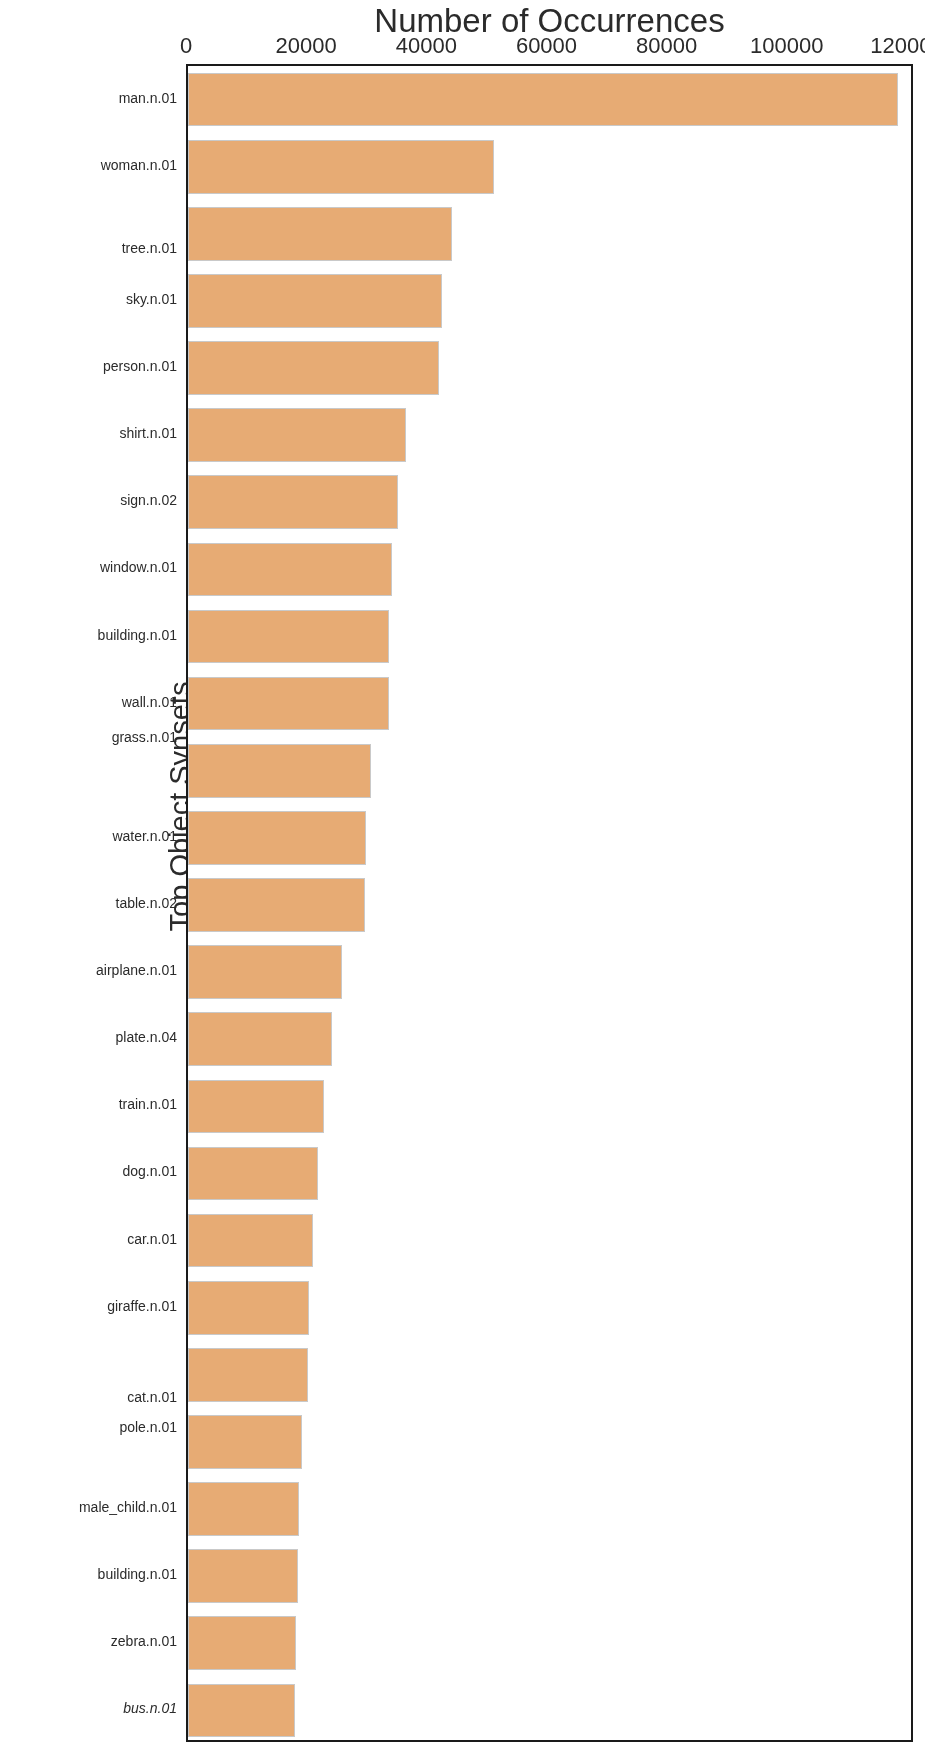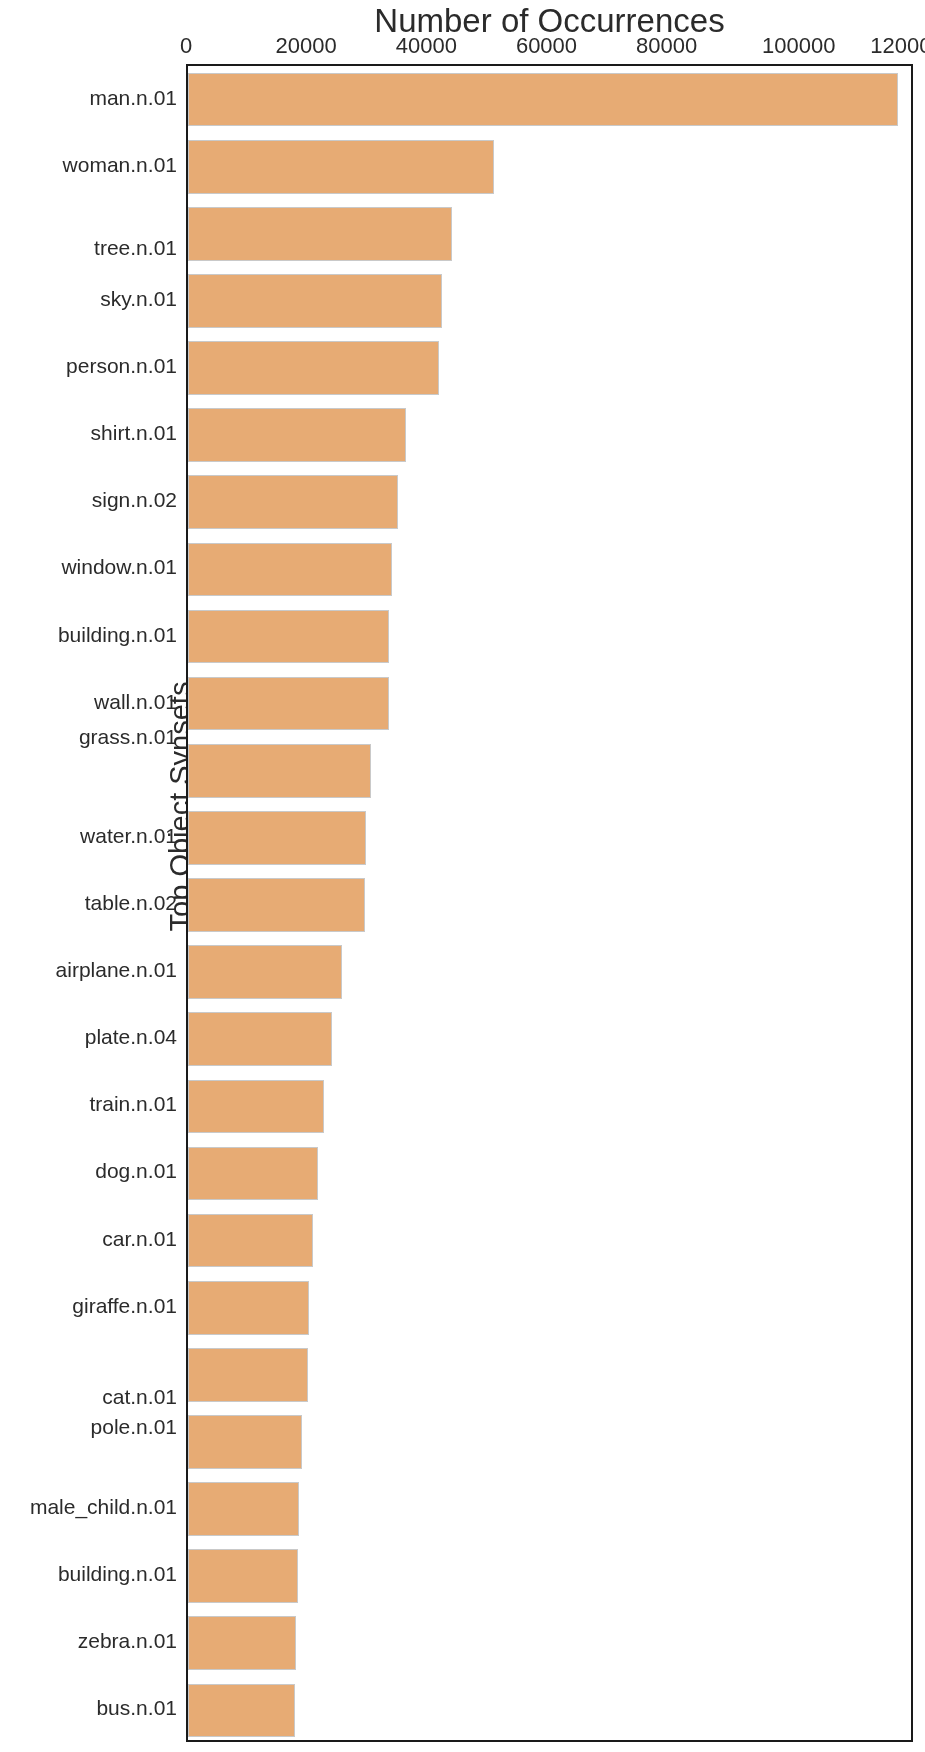--- a/index.html
+++ b/index.html
@@ -29,21 +29,21 @@
   
   #ylabel{
     position:absolute;left:-30px;top:790px;width:420px;
     font-size:29px;color:#2b2b2b;text-align:center;
     transform:rotate(-90deg);transform-origin:50% 50%;white-space:nowrap;
   }
 
   
   #yticklabels{position:absolute;left:0;top:64px;width:182px;height:1678px;}
   #yticklabels .ytick{
-    position:absolute;right:5px;font-size:21px;color:#2b2b2b;
+    position:absolute;right:5px;font-size:14px;color:#2b2b2b;
     white-space:nowrap;transform:translateY(-50%);text-align:right;
   }
 
   
   .bar{
     position:absolute;left:0;
     background:#e7ab74;
     border:1px solid #c9c9c9;
     box-sizing:border-box;
   }
@@ -54,21 +54,21 @@
 <div id="root">
 
   <div id="chart-title">Number of Occurrences</div>
 
   <div id="xticklabels">
       <div class="xtick" style="left: 186px;">0</div>
       <div class="xtick" style="left: 306.165px;">20000</div>
       <div class="xtick" style="left: 426.331px;">40000</div>
       <div class="xtick" style="left: 546.496px;">60000</div>
       <div class="xtick" style="left: 666.661px;">80000</div>
-      <div class="xtick" style="left: 786.826px; margin-left: 12px;">100000</div>
+      <div class="xtick" style="left: 786.826px;">100000</div>
       <div class="xtick" style="left: 906.992px;">120000</div>
     </div>
 
   <div id="ylabel">Top Object Synsets</div>
 
   <div id="yticklabels">
       <div class="ytick" style="top: 33.56px;">man.n.01</div>
       <div class="ytick" style="top: 100.68px;">woman.n.01</div>
       <div class="ytick" style="top: 184px;">tree.n.01</div>
       <div class="ytick" style="top: 234.92px;">sky.n.01</div>
@@ -85,21 +85,21 @@
       <div class="ytick" style="top: 973.24px;">plate.n.04</div>
       <div class="ytick" style="top: 1040.36px;">train.n.01</div>
       <div class="ytick" style="top: 1107.48px;">dog.n.01</div>
       <div class="ytick" style="top: 1174.6px;">car.n.01</div>
       <div class="ytick" style="top: 1241.72px;">giraffe.n.01</div>
       <div class="ytick" style="top: 1308.84px; margin-top: 24px;">cat.n.01</div>
       <div class="ytick" style="top: 1363px;">pole.n.01</div>
       <div class="ytick" style="top: 1443.08px;">male_child.n.01</div>
       <div class="ytick" style="top: 1510.2px;">building.n.01</div>
       <div class="ytick" style="top: 1577.32px;">zebra.n.01</div>
-      <div class="ytick" style="top: 1644.44px;">bus.n.01</div>
+      <div class="ytick" style="top: 1644.44px; font-style: italic;">bus.n.01</div>
     </div>
 
   <div id="plot-frame">
     <div id="plot-inner">
         <div class="bar" title="man.n.01: 118200" style="top: 6.712px; height: 53.696px; width: 710.177px; background: rgb(231, 171, 116); border-color: rgb(201, 201, 201);"></div>
         <div class="bar" title="woman.n.01: 51000" style="top: 73.832px; height: 53.696px; width: 306.421px; background: rgb(231, 171, 116); border-color: rgb(201, 201, 201);"></div>
         <div class="bar" title="tree.n.01: 44000" style="top: 140.952px; height: 53.696px; width: 264.364px; background: rgb(231, 171, 116); border-color: rgb(201, 201, 201);"></div>
         <div class="bar" title="sky.n.01: 42200" style="top: 208.072px; height: 53.696px; width: 253.549px; background: rgb(231, 171, 116); border-color: rgb(201, 201, 201);"></div>
         <div class="bar" title="person.n.01: 41800" style="top: 275.192px; height: 53.696px; width: 251.145px; background: rgb(231, 171, 116); border-color: rgb(201, 201, 201);"></div>
         <div class="bar" title="shirt.n.01: 36300" style="top: 342.312px; height: 53.696px; width: 218.1px; background: rgb(231, 171, 116); border-color: rgb(201, 201, 201);"></div>

